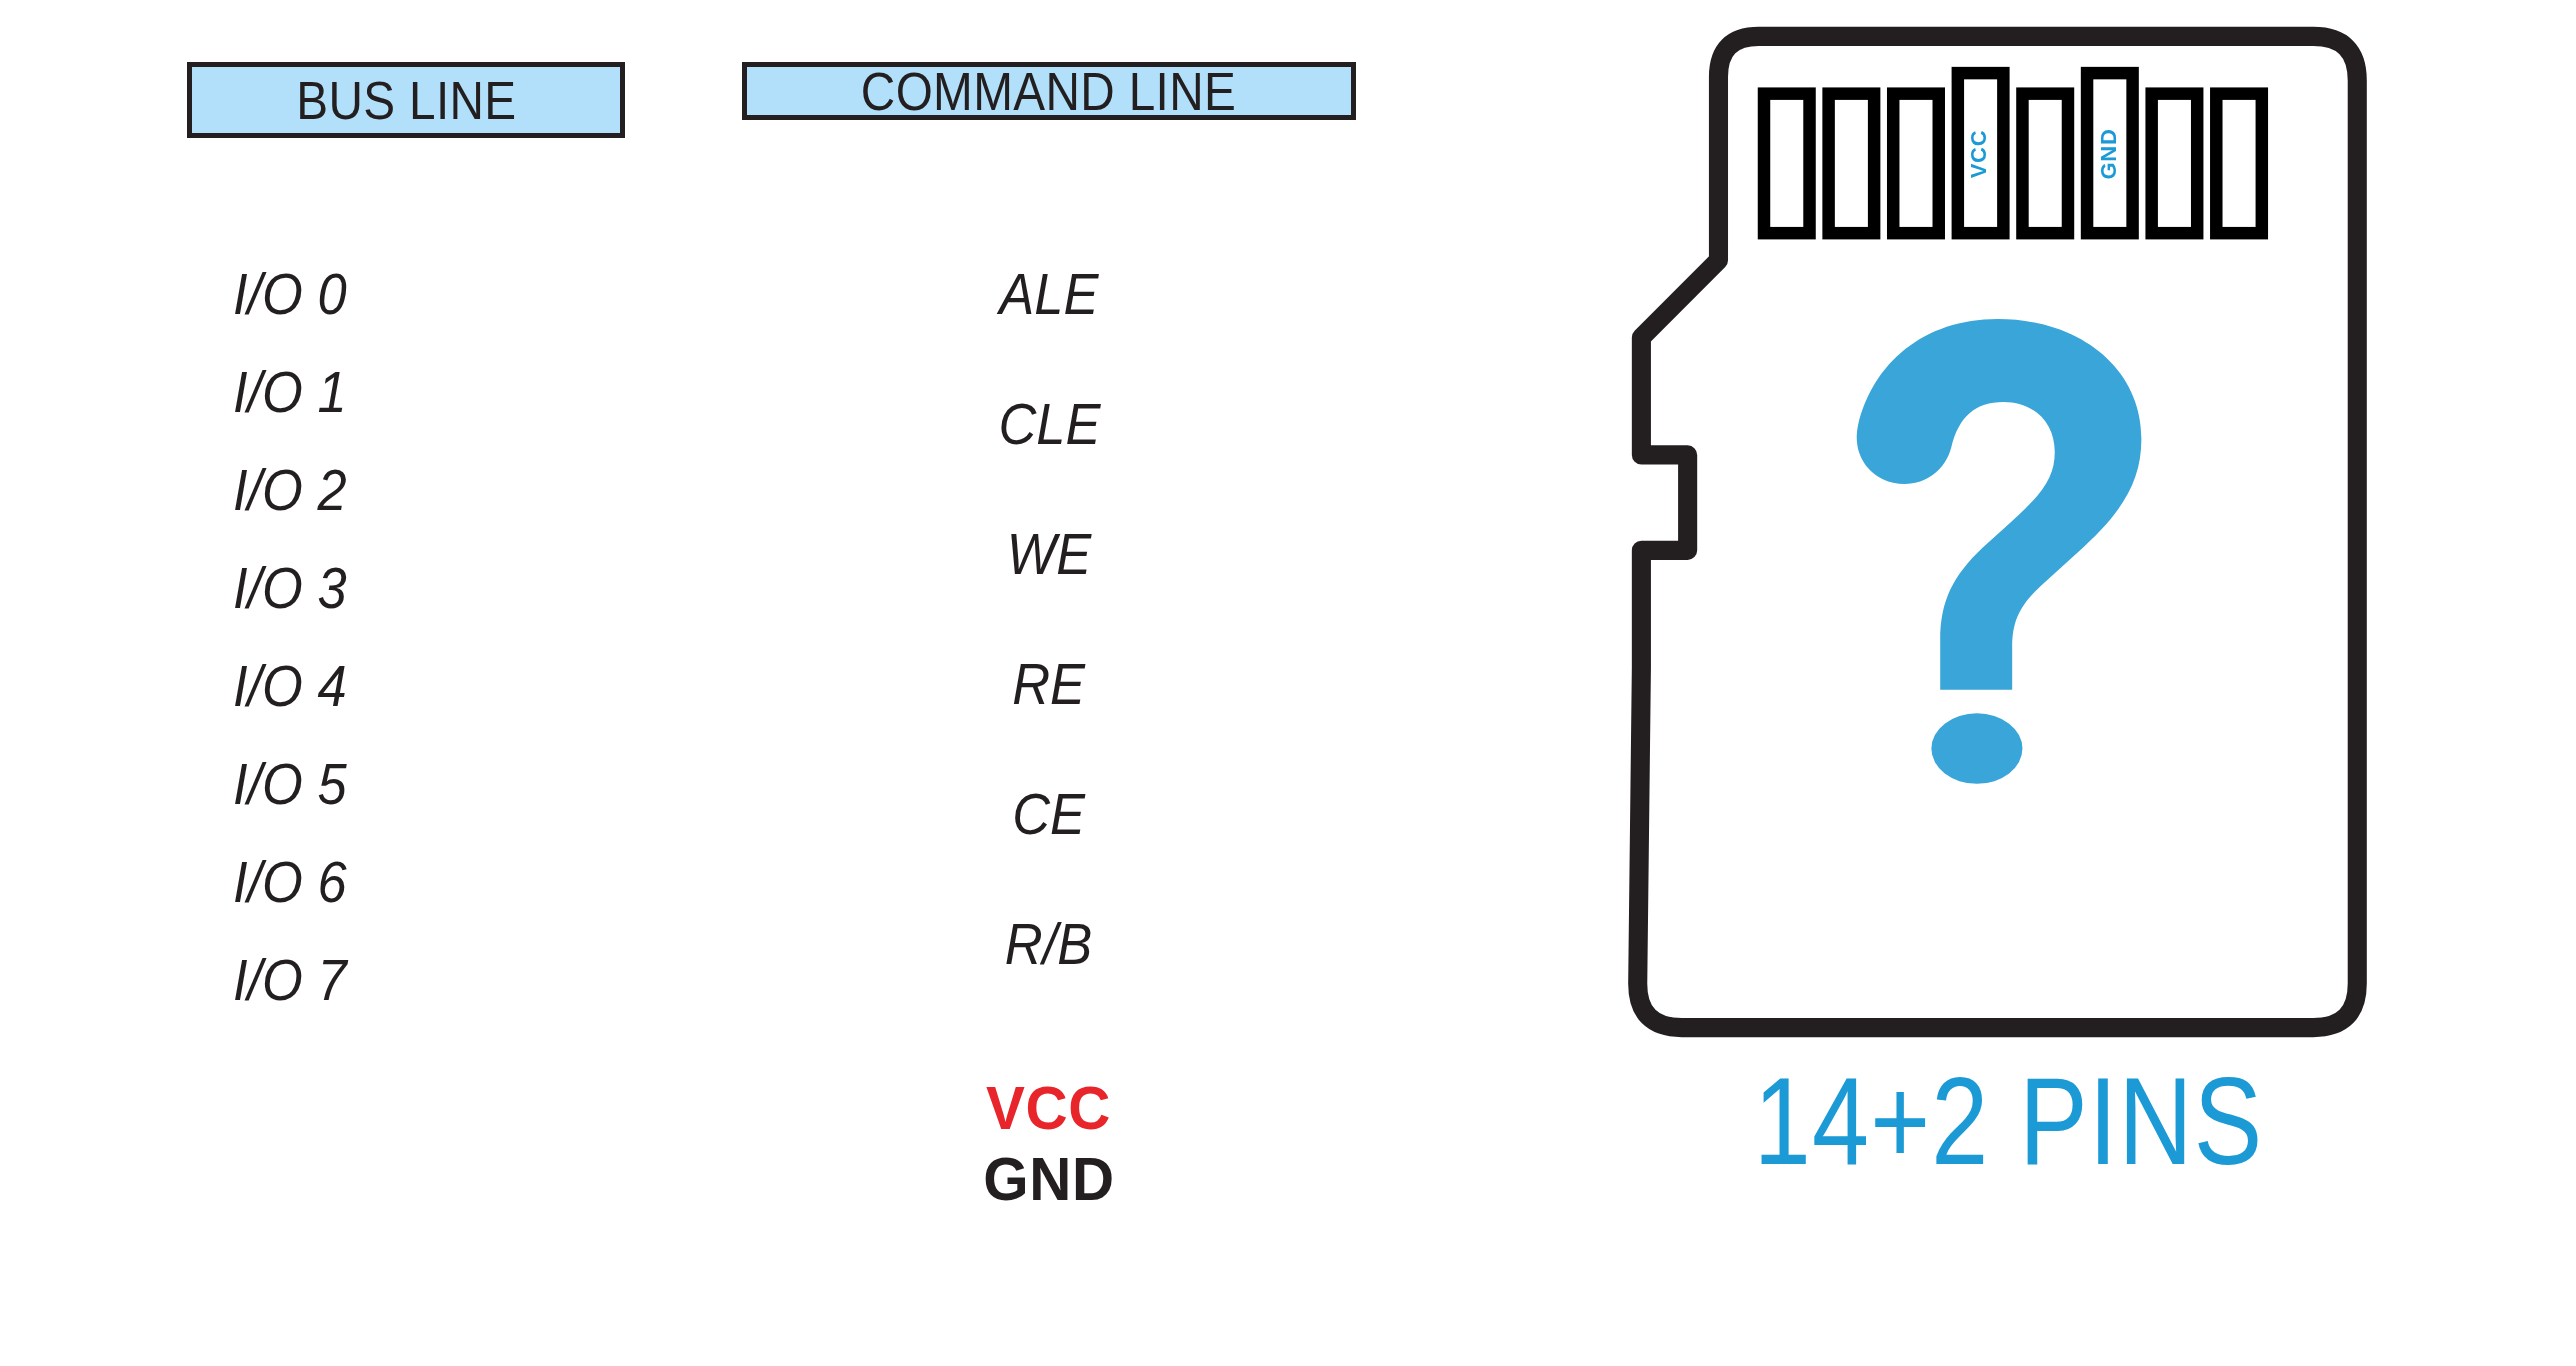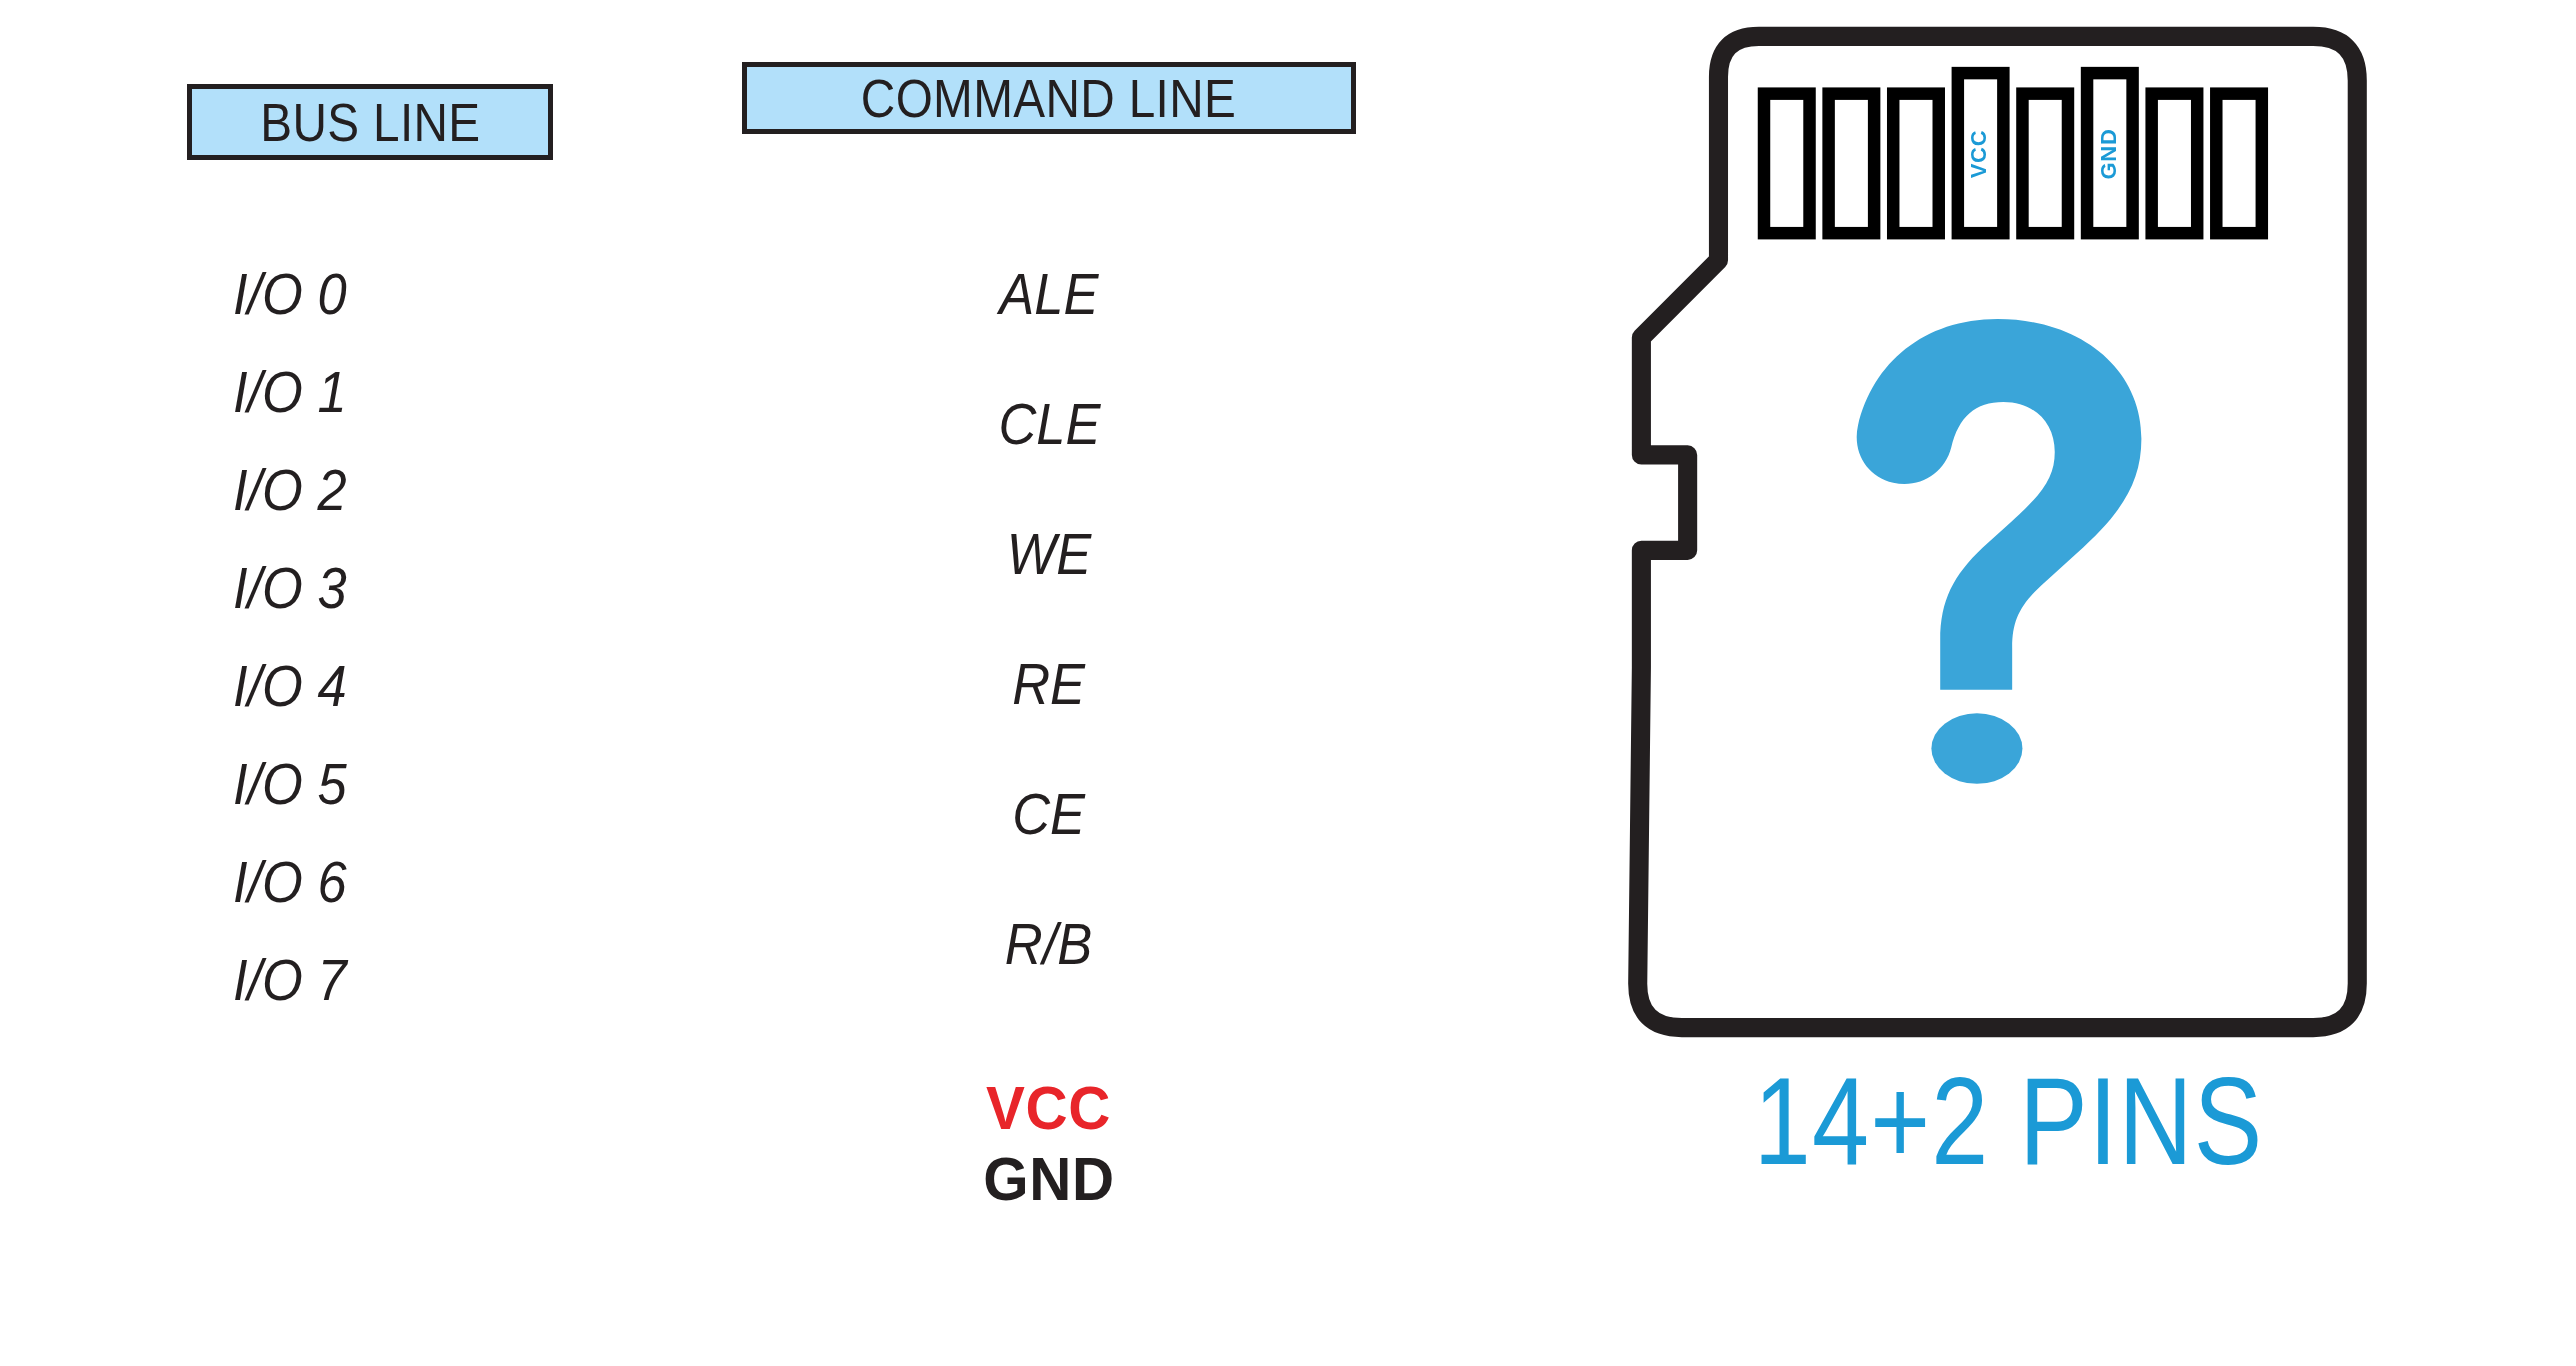--- a/index.html
+++ b/index.html
@@ -28,22 +28,22 @@
   }
   .hdr-label {
     font-size: 53px;
     color: #231f20;
     letter-spacing: 0.4px;
     transform: scaleX(0.9);
     white-space: nowrap;
     line-height: 1;
   }
 
-  #bus-line-header  { left: 187px;  top: 62px; width: 366px; height: 76px; margin-top: 22px; }
-  #command-line-header { left: 742px; top: 62px; width: 614px; height: 72px; }
+  #bus-line-header  { left: 187px;  top: 62px; width: 438px; height: 76px; }
+  #command-line-header { left: 742px; top: 62px; width: 614px; height: 58px; }
 
   
   .col {
     position: absolute;
     display: flex;
     flex-direction: column;
     font-style: italic;
   }
   .col-item {
     font-size: 57px;

